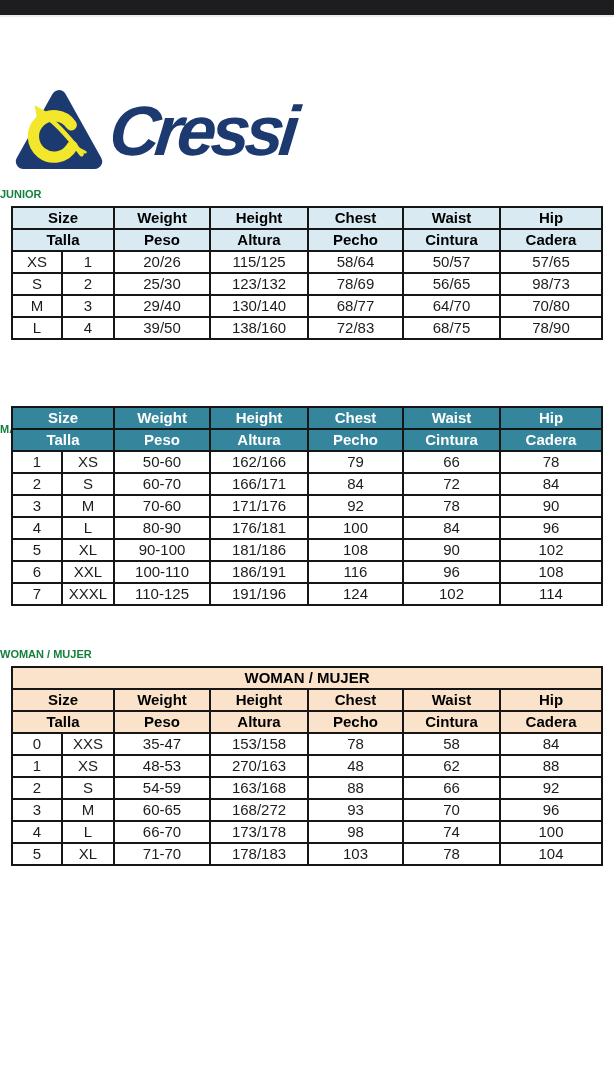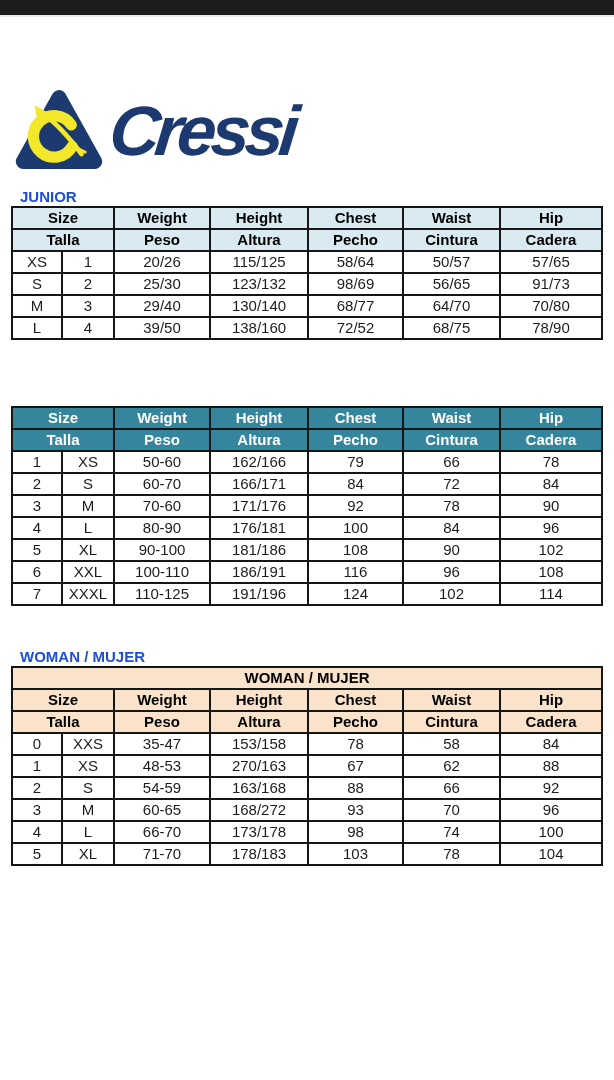--- a/index.html
+++ b/index.html
@@ -27,22 +27,22 @@
     font-weight:bold;
     font-style:italic;
     color:#1d3a70;
     letter-spacing:-5px;
     transform:skewX(-6deg);
     line-height:1;
     margin-left:4px;
     padding-right:10px;
   }
   .section-title {
-    position:absolute; left:20px;
-    font-size:15px; font-weight:bold; color:#1d4ed8;
+    position:absolute; left:0;
+    font-size:11px; font-weight:bold; color:#15803d;
     letter-spacing:0px;
   }
   table.size-table {
     position:absolute; left:11px;
     width:590px;
     border-collapse:collapse;
     table-layout:fixed;
   }
   table.size-table td {
     border:2px solid #161616;
@@ -116,39 +116,39 @@
           <td>115/125</td>
           <td>58/64</td>
           <td>50/57</td>
           <td>57/65</td>
         </tr>
         <tr>
           <td>S</td>
           <td>2</td>
           <td>25/30</td>
           <td>123/132</td>
-          <td>98/69</td>
+          <td>78/69</td>
           <td>56/65</td>
-          <td>91/73</td>
+          <td>98/73</td>
         </tr>
         <tr>
           <td>M</td>
           <td>3</td>
           <td>29/40</td>
           <td>130/140</td>
           <td>68/77</td>
           <td>64/70</td>
           <td>70/80</td>
         </tr>
         <tr>
           <td>L</td>
           <td>4</td>
           <td>39/50</td>
           <td>138/160</td>
-          <td>72/52</td>
+          <td>72/83</td>
           <td>68/75</td>
           <td>78/90</td>
         </tr>
       </tbody>
     </table>
     <div class="section-title" style="top: 386px; margin-top: 37px;">MAN / HOMBRE</div>
     <table class="size-table" style="top: 406px; --hdr-bg: #35869c; --hdr-fg: #ffffff;">
       <colgroup>
         <col style="width: 50px;">
         <col style="width: 52px;">
@@ -278,21 +278,21 @@
           <td>153/158</td>
           <td>78</td>
           <td>58</td>
           <td>84</td>
         </tr>
         <tr>
           <td>1</td>
           <td>XS</td>
           <td>48-53</td>
           <td>270/163</td>
-          <td>67</td>
+          <td>48</td>
           <td>62</td>
           <td>88</td>
         </tr>
         <tr>
           <td>2</td>
           <td>S</td>
           <td>54-59</td>
           <td>163/168</td>
           <td>88</td>
           <td>66</td>

